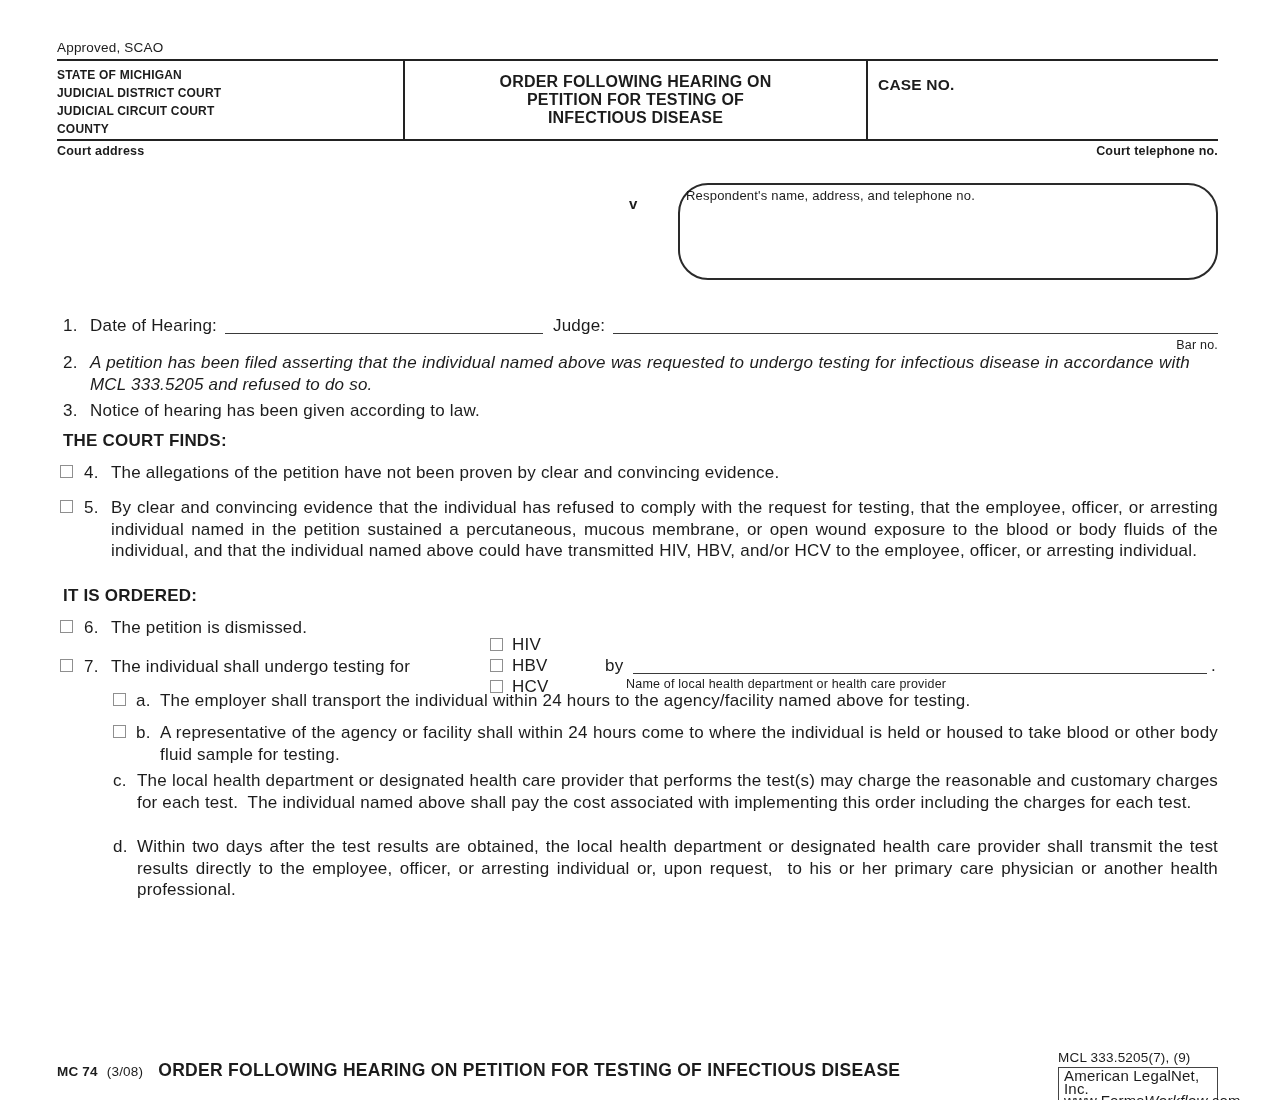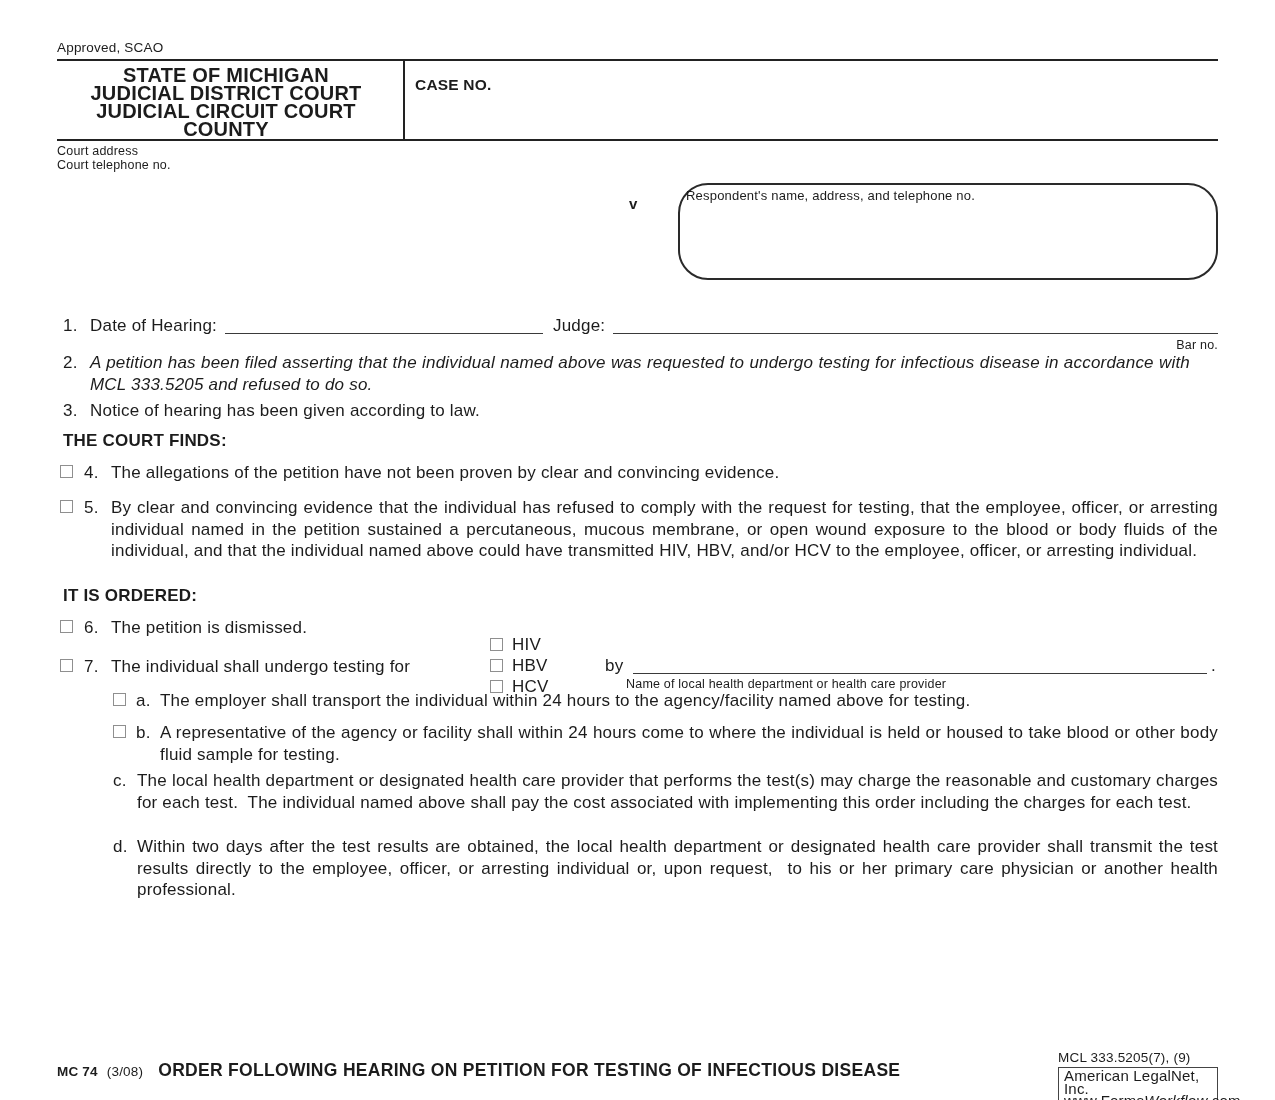--- a/index.html
+++ b/index.html
@@ -14,33 +14,33 @@
   
   .approved { left:57px; top:40px; font-size:13.5px; }
 
   
   .header-table {
     left:57px; top:59px; width:1161px; height:82px;
     border-top:2.5px solid #222; border-bottom:2.5px solid #222;
     display:flex;
   }
   .cell-court {
-    width:348px; border-right:2px solid #222; text-align:center;
-    padding:5px 8px 0 0; font-weight:bold; font-size:20px; line-height:18px;
+    width:348px; border-right:2px solid #222; text-align:left;
+    padding:5px 8px 0 0; font-weight:bold; font-size:12px; line-height:18px;
   }
   .cell-title {
     width:463px; border-right:2px solid #222;
     display:flex; flex-direction:column; justify-content:center; align-items:center;
     text-align:center; font-weight:bold; font-size:16px; line-height:18px;
   }
   .cell-case { flex:1; padding:15px 0 0 10px; font-weight:bold; font-size:15.5px; }
 
   .address-row {
     left:57px; top:144px; width:1161px; display:flex; justify-content:space-between;
-    font-weight:normal; font-size:12.5px;flex-direction:column;
+    font-weight:bold; font-size:12.5px;
   }
 
   
   .caption { left:57px; top:183px; width:1161px; height:97px; }
   .party-box { position:absolute; top:0; height:97px; border:2px solid #2a2a2a; background:#fff; }
   .pet-box { left:0; width:543px; }
   .resp-box { left:621px; width:540px;border-radius:30px; }
   .party-label { font-size:13px; padding:3px 6px; }
   .versus { position:absolute; left:572px; top:12px; font-weight:bold; font-size:15px; }
 
@@ -126,20 +126,25 @@
 
   <div class="abs approved">Approved, SCAO</div>
 
   <div class="abs header-table">
     <div class="cell-court">
       <span style="display:block">STATE OF MICHIGAN</span>
       <span style="display:block">JUDICIAL DISTRICT COURT</span>
       <span style="display:block">JUDICIAL CIRCUIT COURT</span>
       <span style="display:block">COUNTY</span>
     </div>
+    <div class="cell-title">
+      <span style="display:block">ORDER FOLLOWING HEARING ON</span>
+      <span style="display:block">PETITION FOR TESTING OF</span>
+      <span style="display:block">INFECTIOUS DISEASE</span>
+    </div>
     <div class="cell-case">
       <span>CASE NO.</span>
     </div>
   </div>
 
   <div class="abs address-row">
     <span>Court address</span>
     <span>Court telephone no.</span>
   </div>
 

